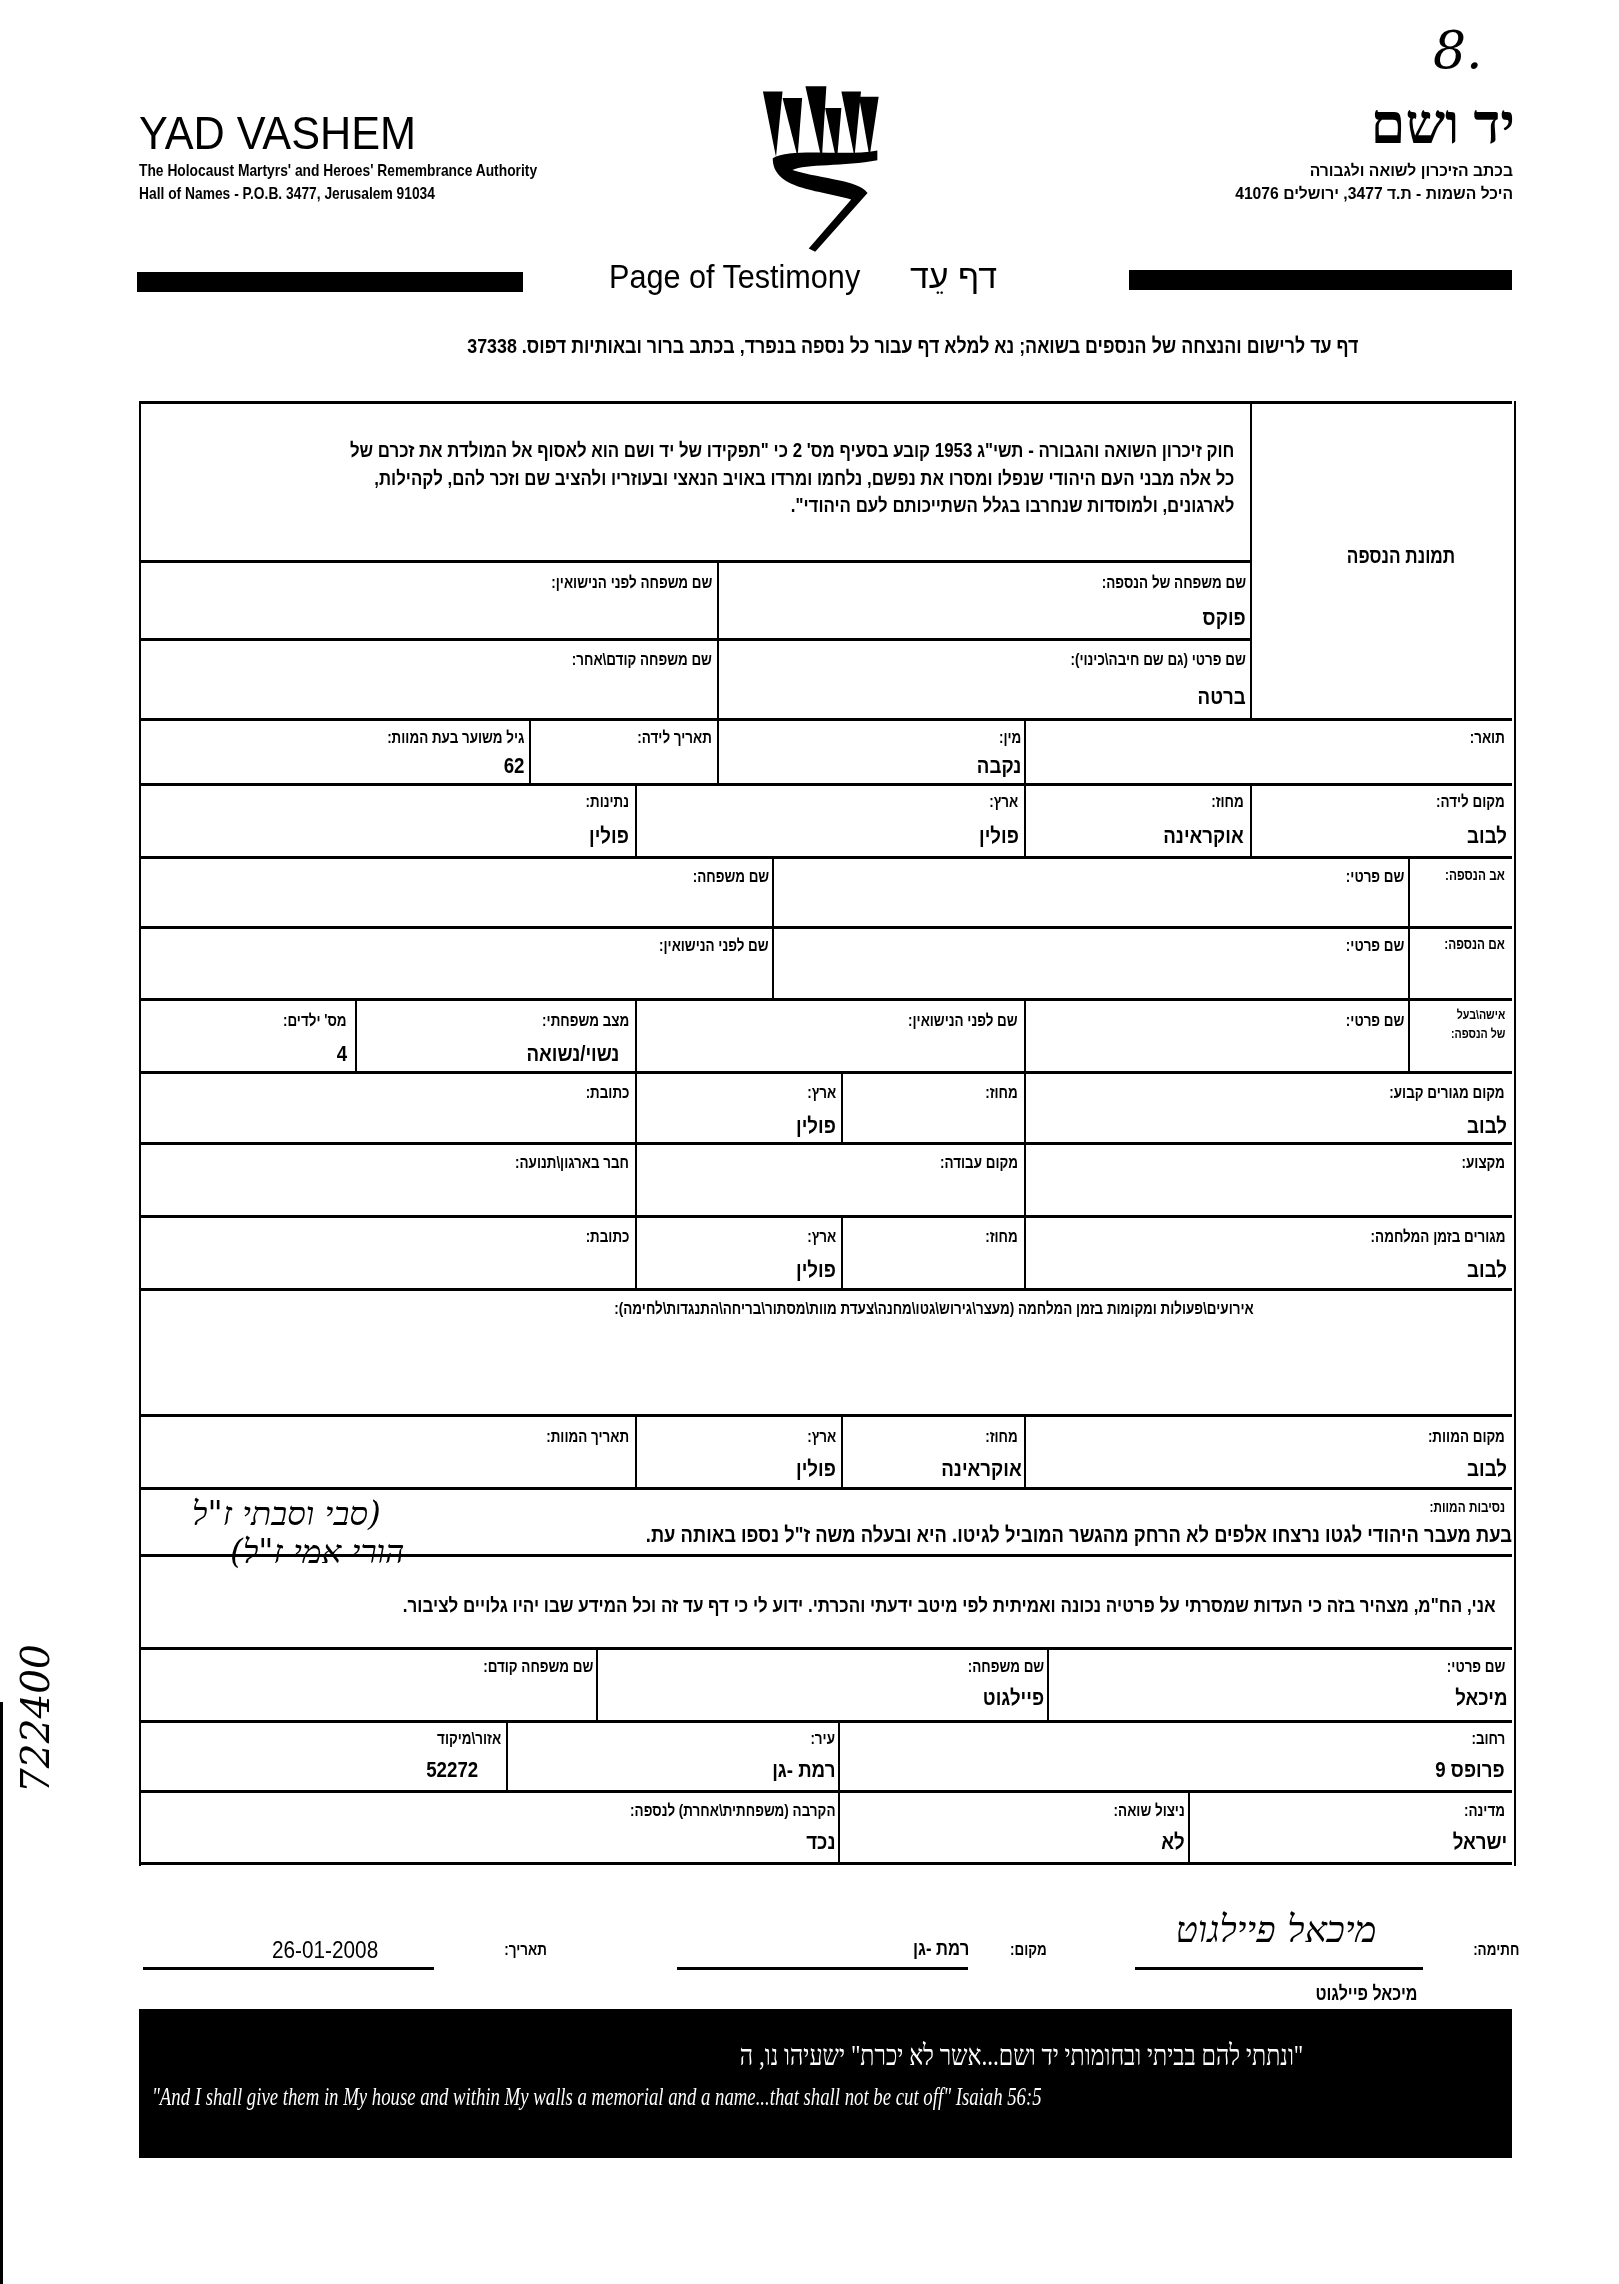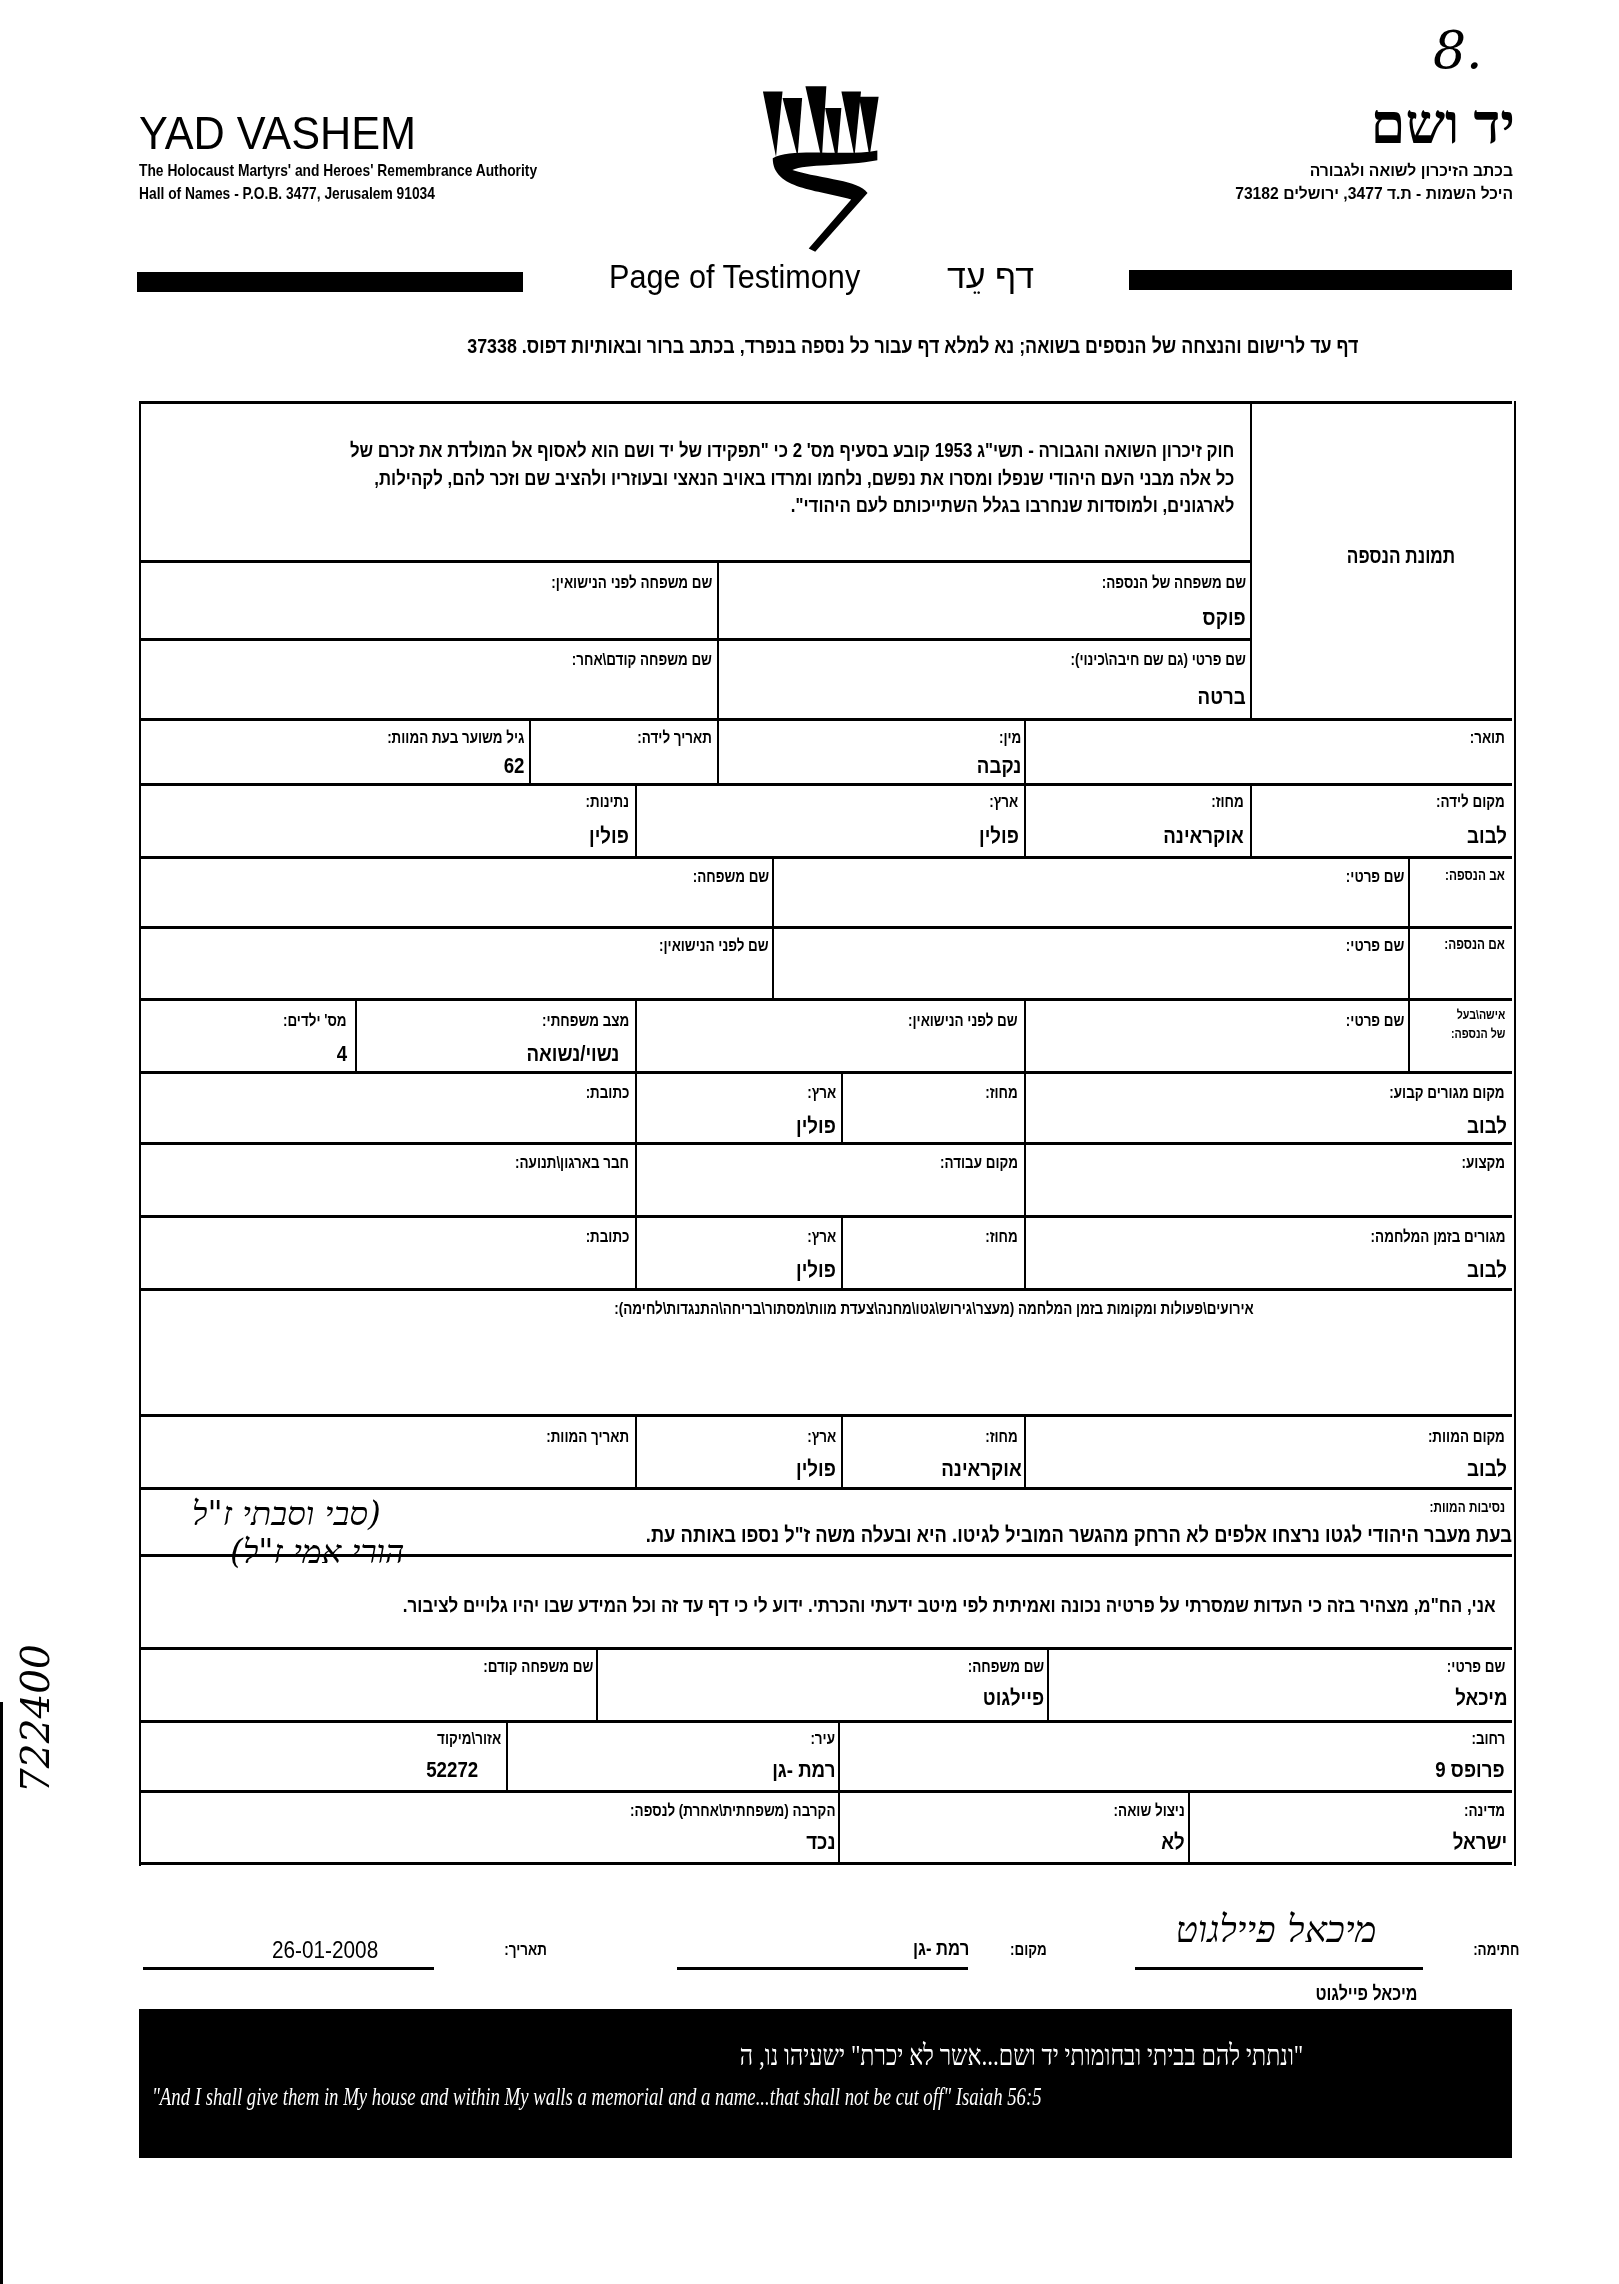--- a/index.html
+++ b/index.html
@@ -27,26 +27,26 @@
   <polygon points="45,20 75,20 68,110" fill="#000"></polygon>
   <polygon points="80,2 112,2 105,115" fill="#000"></polygon>
   <polygon points="110,35 135,35 128,118" fill="#000"></polygon>
   <polygon points="135,10 165,10 155,110" fill="#000"></polygon>
   <polygon points="162,18 192,18 178,110" fill="#000"></polygon>
   <path d="M30,112 C60,95 140,110 190,100 L190,115 C140,125 80,120 60,130 C110,145 160,145 175,165 L95,255 L85,250 L150,175 C100,160 30,160 30,112 Z" fill="#000"></path>
 </svg>
 
 <div class="abs rtl" style="right:105px;top:92px;font-size:56px;font-weight:bold;font-family:'Liberation Serif',serif;">יד ושם</div>
 <div class="abs rtl" style="right:107px;top:162px;font-size:15.7px;font-weight:bold;white-space:nowrap;">בכתב הזיכרון לשואה ולגבורה</div>
-<div class="abs rtl" style="right:107px;top:185px;font-size:15.7px;font-weight:bold;white-space:nowrap;">היכל השמות - ת.ד 3477, ירושלים 73182</div>
+<div class="abs rtl" style="right:107px;top:185px;font-size:15.7px;font-weight:bold;white-space:nowrap;">היכל השמות - ת.ד 3477, ירושלים 41076</div>
 
 <div class="bar" style="left:137px;top:272px;width:386px;height:19.6px;"></div>
 <div class="bar" style="left:1129px;top:270px;width:383px;height:19.6px;"></div>
 <div class="abs" style="left:609px;top:257px;font-size:34px;transform:scaleX(0.9);transform-origin:left top;white-space:nowrap;">Page of Testimony</div>
-<div class="abs rtl" style="left:910px;top:257px;font-size:34px;width:124px;text-align:right;">דף עֵד</div>
+<div class="abs rtl" style="left:910px;top:257px;font-size:34px;width:124px;text-align:left;">דף עֵד</div>
 
 <div class="abs rtl" style="right:262px;top:334px;font-size:21px;font-weight:bold;white-space:nowrap;transform:scaleX(0.85);transform-origin:right top;">דף עד לרישום והנצחה של הנספים בשואה; נא למלא דף עבור כל נספה בנפרד, בכתב ברור ובאותיות דפוס. 37338</div>
 
 <div class="abs" style="left:139px;top:401px;width:1373px;height:1465px;border-left:2px solid #000;border-right:2px solid #000;"></div>
 
 <div class="hb" style="left:139px;top:401px;width:1373px;"></div>
 <div class="hb" style="left:139px;top:560px;width:1113px;"></div>
 <div class="hb" style="left:139px;top:638px;width:1113px;"></div>
 <div class="hb" style="left:139px;top:718px;width:1373px;"></div>
 <div class="hb" style="left:139px;top:783px;width:1373px;"></div>

